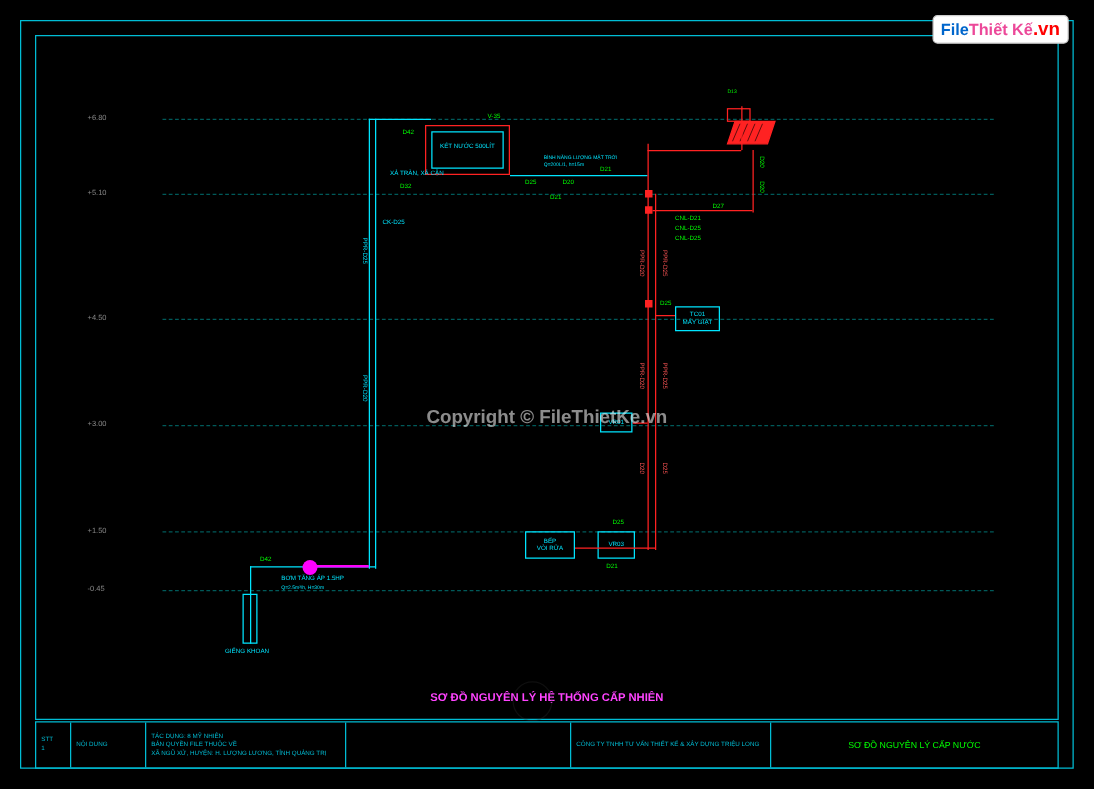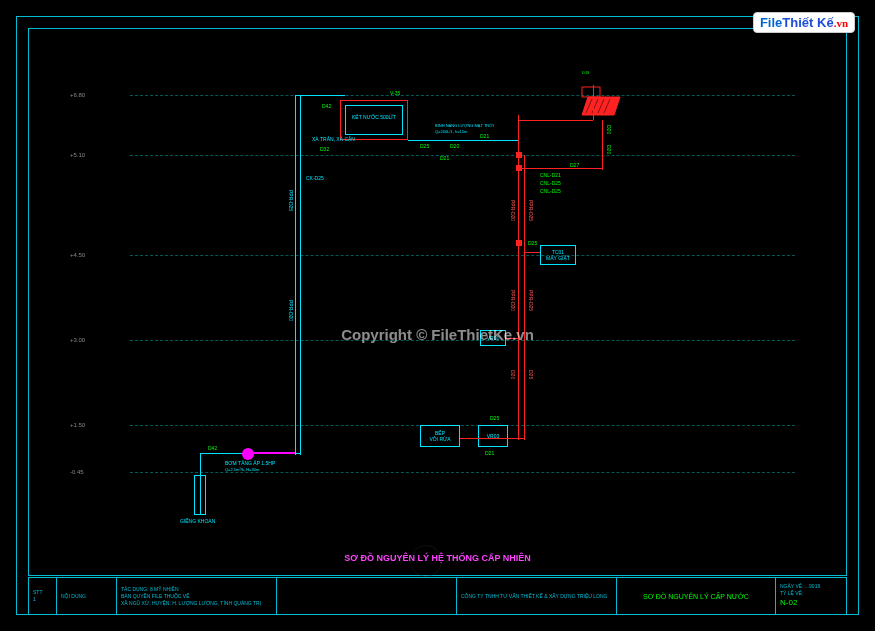--- a/index.html
+++ b/index.html
@@ -44,22 +44,22 @@
     position: absolute;
     right: 20px; top: 12px;
     background: #fff;
     border-radius: 4px;
     padding: 2px 6px;
     font-size: 13px;
     font-weight: bold;
     color: #0066cc;
     border: 1px solid #ccc;
   }
-  .watermark-logo .tk { color: #1d4ed8; }
-  .watermark-logo .vn { color: #ff0000; font-size: 11px; font-family: Liberation Serif, serif; }
+  .watermark-logo .tk { color: #ec4899; }
+  .watermark-logo .vn { color: #ff0000; font-size: 15px; }
 
   .watermark-center {
     position: absolute;
     left: 50%; top: 53%;
     transform: translate(-50%, -50%);
     color: rgba(255,255,255,0.55);
     font-size: 15px;
     font-weight: bold;
     pointer-events: none;
   }
@@ -283,18 +283,13 @@
     <div class="tb-row">BẢN QUYỀN FILE THUỘC VỀ</div>
     <div class="tb-row">XÃ NGŨ XỬ, HUYỆN: H. LƯỢNG LƯƠNG, TỈNH QUẢNG TRỊ</div>
   </div>
   <div class="tb-cell tb-c4"></div>
   <div class="tb-cell tb-c5">
     <div class="tb-row">CÔNG TY TNHH TƯ VẤN THIẾT KẾ &amp; XÂY DỰNG TRIỆU LONG</div>
   </div>
   <div class="tb-cell tb-c6">
     <div>SƠ ĐỒ NGUYÊN LÝ CẤP NƯỚC</div>
   </div>
-  <div class="tb-cell tb-c7">
-    <div class="tb-row">NGÀY VẼ: ...9019</div>
-    <div class="tb-row">TỶ LỆ VẼ:</div>
-    <div class="tb-row" style="color:#0f0; font-size:8px">N-02</div>
-  </div>
 </div>
 
 </body></html>

